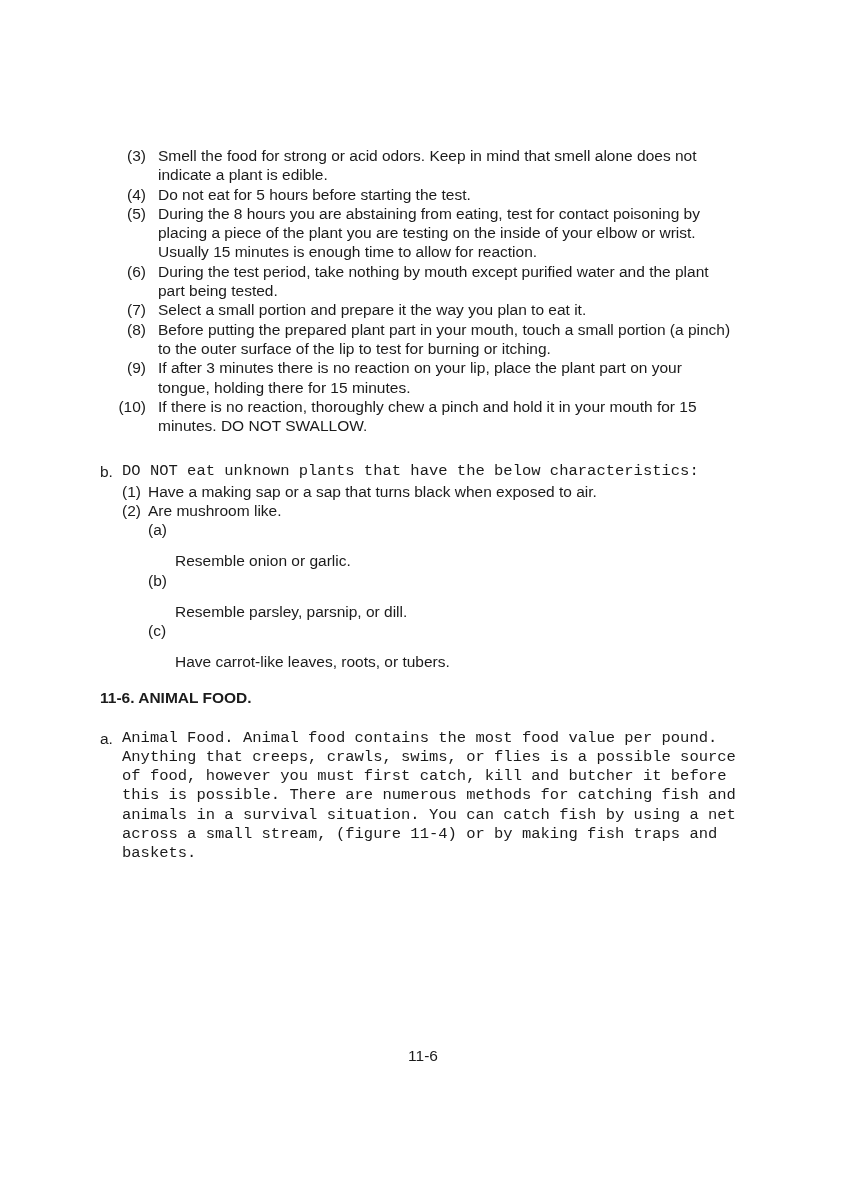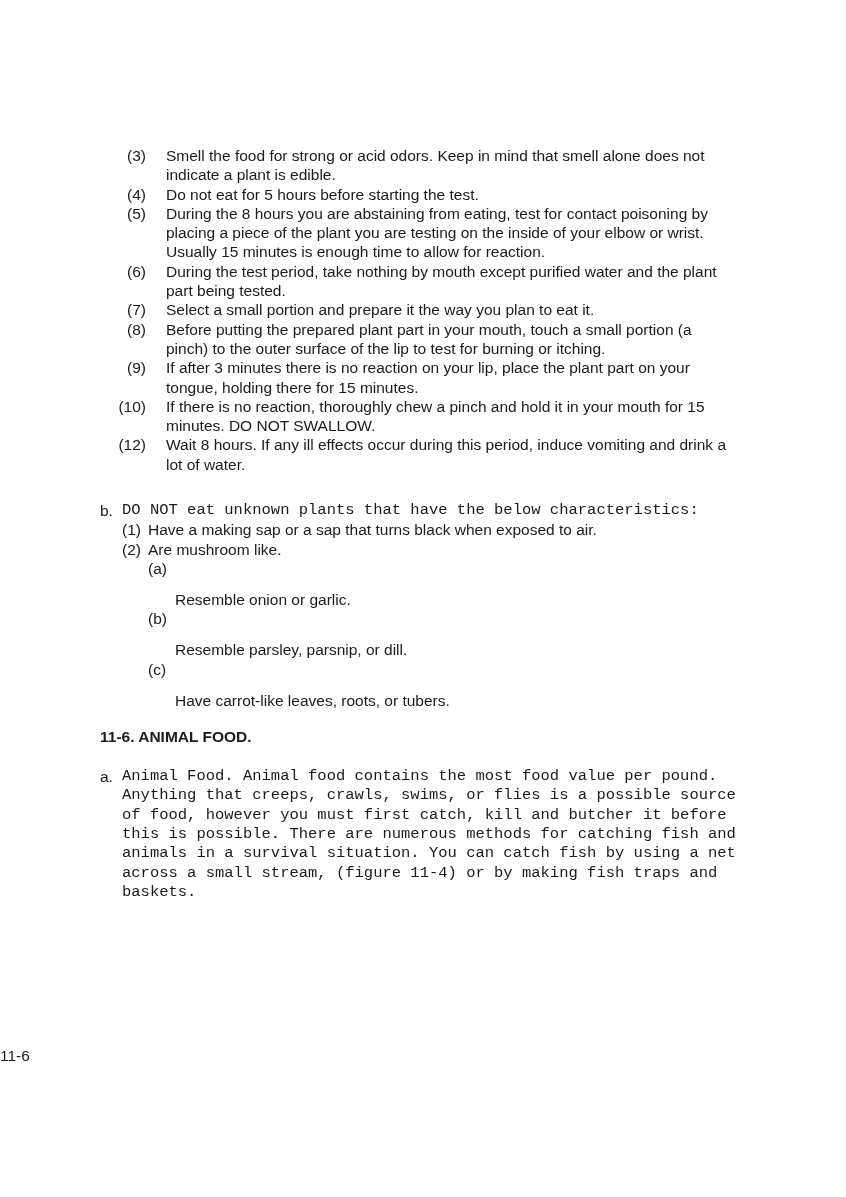--- a/index.html
+++ b/index.html
@@ -26,21 +26,21 @@
   
   .steps { margin: 0; padding: 0; }
   .step { display: flex; }
   .step .num {
     flex: 0 0 46px;
     text-align: right;
     white-space: pre;
   }
   .step .txt {
     flex: 1;
-    margin-left: 20px;
+    margin-left: 12px;
   }
   
   .labeled { display: flex; }
   .labeled .label { flex: 0 0 22px; }
   .labeled .txt { flex: 1; font-family: Liberation Mono, monospace; }
   .section-b { margin-top: 27px; }
   
   .sublist { margin-left: 22px; }
   .subitem { display: flex; }
   .subitem .num { flex: 0 0 26px; }
@@ -57,21 +57,21 @@
     font-weight: bold;
     margin: 17px 0 0 0;
   }
   .para-a { margin-top: 21px; }
   
   .page-number {
     position: absolute;
     top: 1046px;
     left: 0;
     width: 846px;
-    text-align: left;
+    text-align: center;
   }
 </style>
 </head>
 <body>
 
 <main class="content">
 
   <div class="steps">
 
       <div class="step">
@@ -108,24 +108,20 @@
         <span class="num">(9)</span>
         <span class="txt">If after 3 minutes there is no reaction on your lip, place the plant part on your tongue, holding there for 15 minutes.</span>
       </div>
 
       <div class="step">
         <span class="num">(10)</span>
         <span class="txt">If there is no reaction, thoroughly chew a pinch and hold it in your mouth for 15 minutes. DO NOT SWALLOW.</span>
       </div>
 
 
-      <div class="step">
-        <span class="num">(12)</span>
-        <span class="txt">Wait 8 hours. If any ill effects occur during this period, induce vomiting and drink a lot of water.</span>
-      </div>
 
     </div>
 
   <section class="section-b">
     <div class="labeled">
       <span class="label">b.</span>
       <span class="txt">DO NOT eat unknown plants that have the below characteristics:</span>
     </div>
     <div class="sublist">
 

